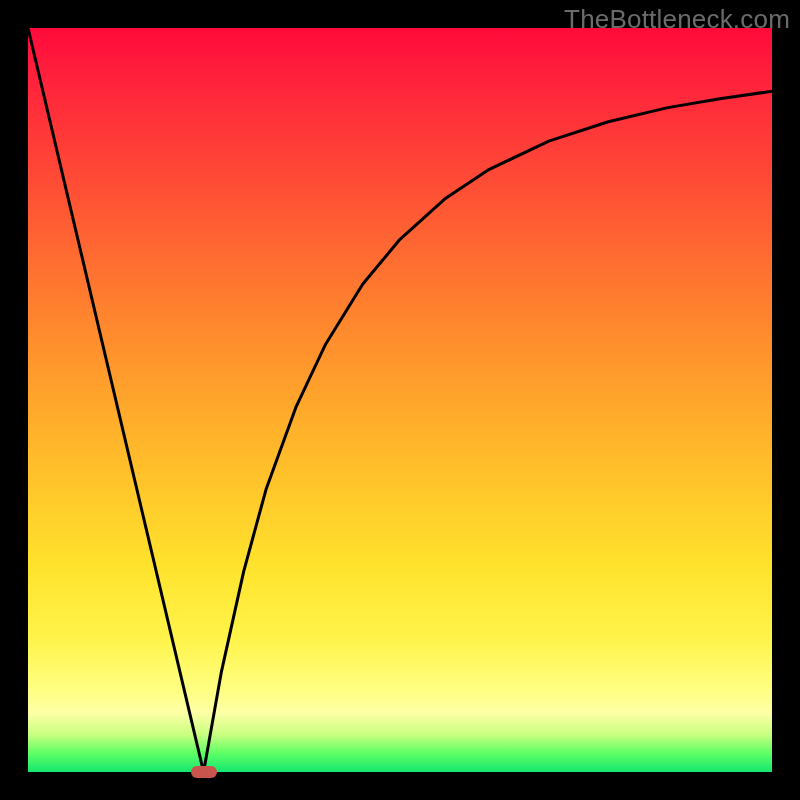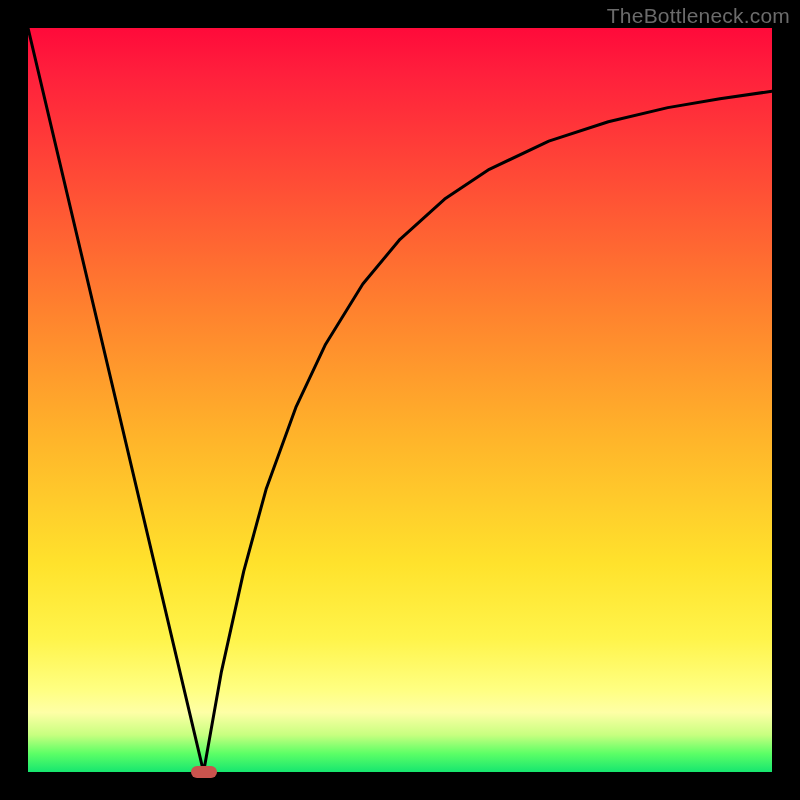--- a/index.html
+++ b/index.html
@@ -53,21 +53,21 @@
     height: 12px;
     border-radius: 6px;
     background: #c9534d;
     transform: translate(-50%, -50%);
   }
   .watermark {
     position: absolute;
     top: 4px;
     right: 10px;
     color: #6b6b6b;
-    font-size: 21px;
+    font-size: 26px;
     letter-spacing: 0.2px;
     user-select: none;
   }
 </style>
 </head>
 <body>
 
 <div class="frame">
   <div class="plot">
     <svg class="curve-svg" viewBox="0 0 744 744" preserveAspectRatio="none">

